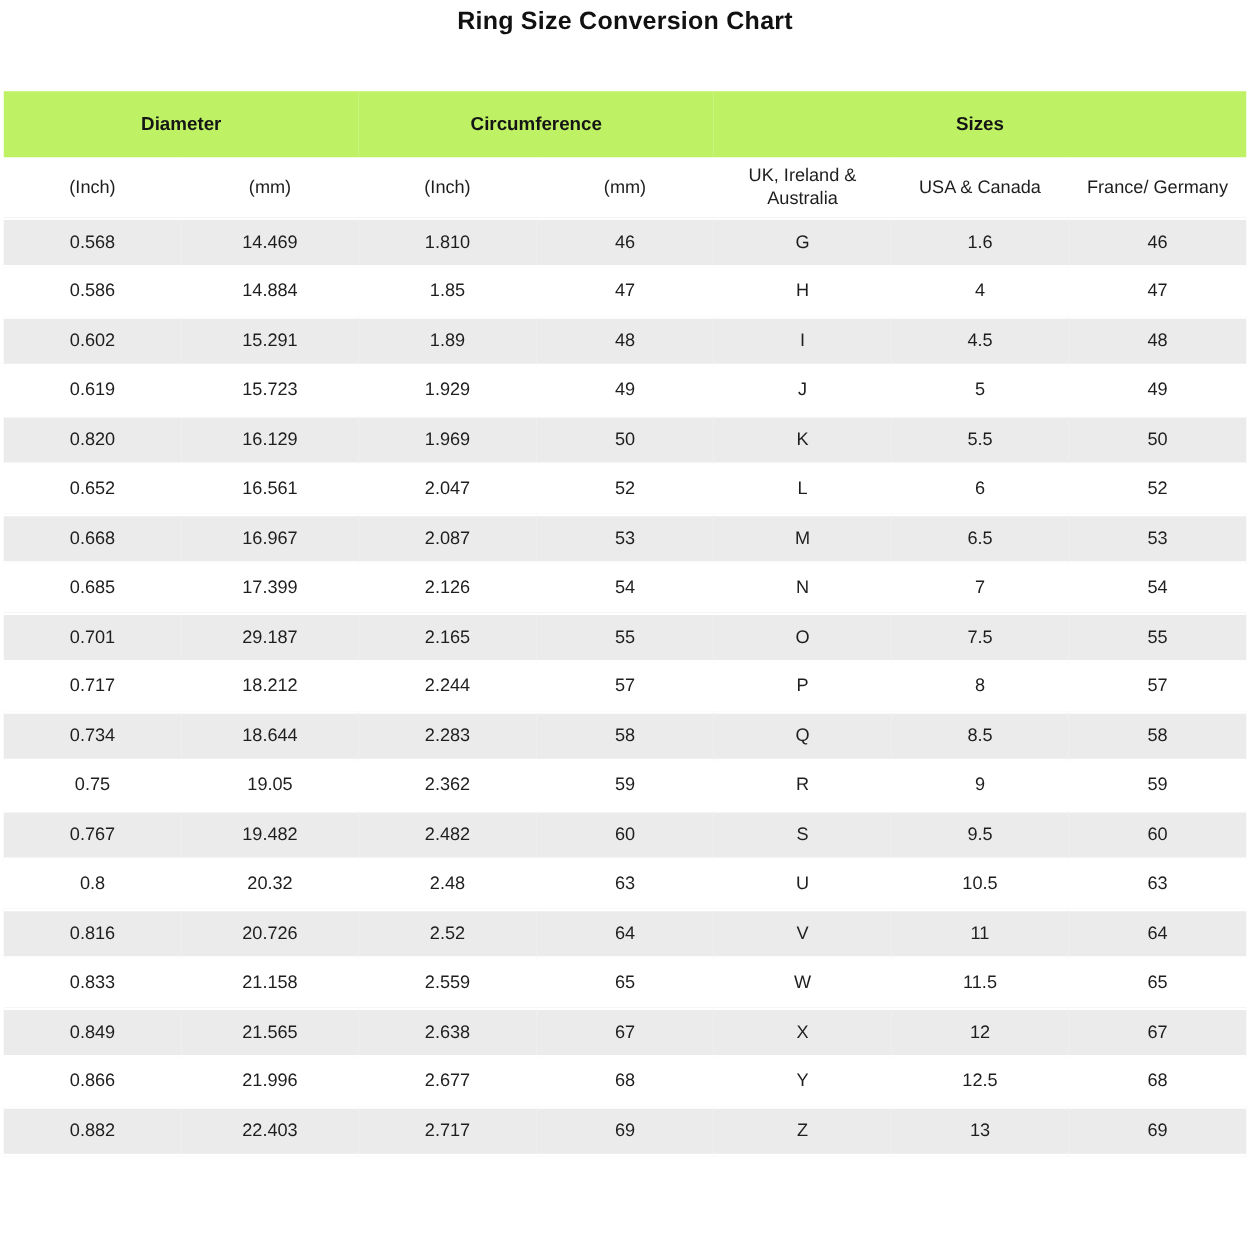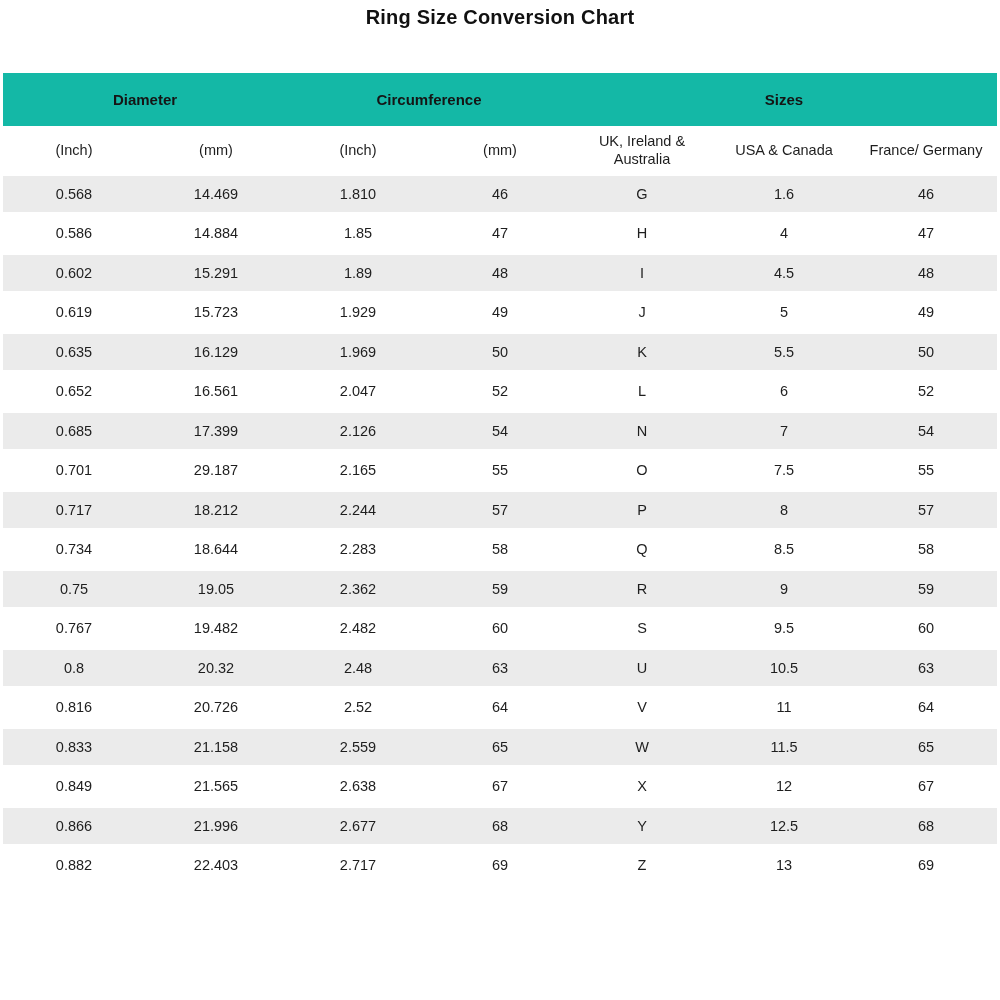--- a/index.html
+++ b/index.html
@@ -27,21 +27,21 @@
   table.conv {
     width: calc(100% - 6px);
     margin: 0 3px;
     border-collapse: separate;
     border-spacing: 0;
     table-layout: fixed;
   }
   table.conv col { width: 14.2857%; }
   thead tr.group-row { height: 53px; }
   thead tr.group-row th {
-    background: #14b8a6;
+    background: #bef264;
     font-size: 15px;
     font-weight: bold;
     text-align: center;
     vertical-align: middle;
     padding: 0;
     color: #151515;
   }
   thead tr.sub-row { height: 48px; }
   thead tr.sub-row th {
     background: #ffffff;
@@ -129,38 +129,47 @@
         <tr>
           <td>0.619</td>
           <td>15.723</td>
           <td>1.929</td>
           <td>49</td>
           <td>J</td>
           <td>5</td>
           <td>49</td>
         </tr>
         <tr>
-          <td>0.635</td>
+          <td>0.820</td>
           <td>16.129</td>
           <td>1.969</td>
           <td>50</td>
           <td>K</td>
           <td>5.5</td>
           <td>50</td>
         </tr>
         <tr>
           <td>0.652</td>
           <td>16.561</td>
           <td>2.047</td>
           <td>52</td>
           <td>L</td>
           <td>6</td>
           <td>52</td>
         </tr>
         <tr>
+          <td>0.668</td>
+          <td>16.967</td>
+          <td>2.087</td>
+          <td>53</td>
+          <td>M</td>
+          <td>6.5</td>
+          <td>53</td>
+        </tr>
+        <tr>
           <td>0.685</td>
           <td>17.399</td>
           <td>2.126</td>
           <td>54</td>
           <td>N</td>
           <td>7</td>
           <td>54</td>
         </tr>
         <tr>
           <td>0.701</td>

